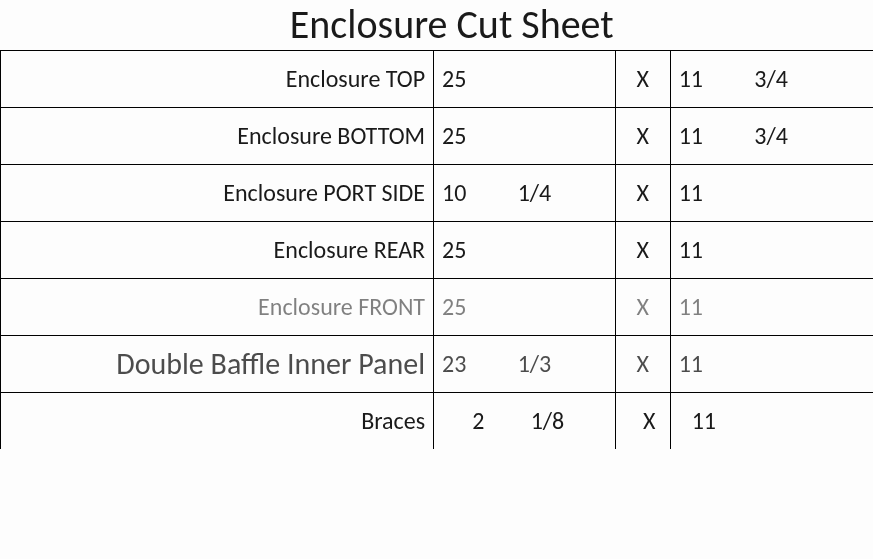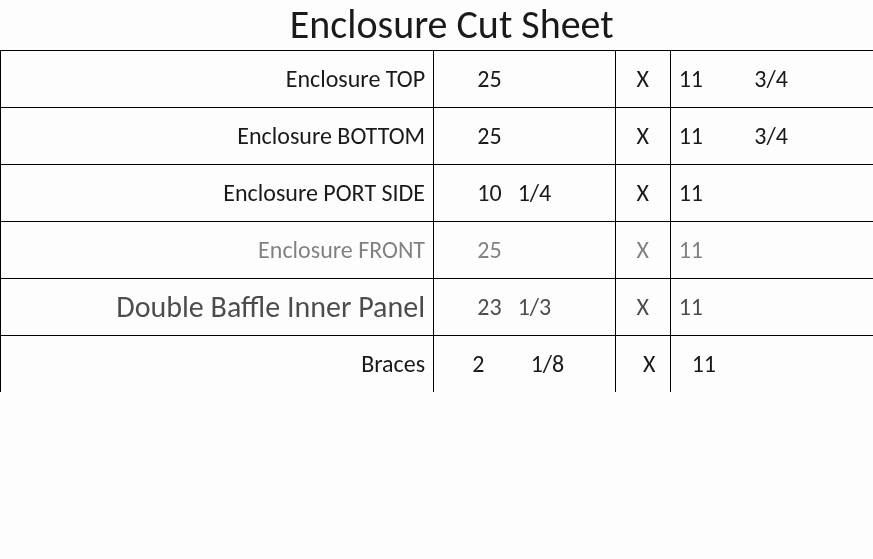--- a/index.html
+++ b/index.html
@@ -29,21 +29,21 @@
   .title-row td {
     text-align: center;
     font-size: 40px;
     border-left: none;
     border-right: none;
     border-top: none;
     height: 50px;
     padding-left: 38px;
   }
   .label { text-align: right; width: 410px; }
-  .dimA-whole { width: 72px; text-align: right; }
+  .dimA-whole { width: 72px; text-align: left; }
   .dimA-frac  { width: 100px; text-align: left; }
   .by         { width: 52px; text-align: center; }
   .dimB-whole { width: 72px; text-align: left; }
   .dimB-frac  { width: 120px; text-align: left; border-right: none !important; }
 
   
   .dimA-whole { border-right: none !important; }
   .dimA-frac  { border-left: none !important; }
   .dimB-whole { border-right: none !important; margin-left: 34px; }
   .dimB-frac  { border-left: none !important; margin-left: 30px; }
@@ -87,20 +87,28 @@
 
   <tr>
     <td class="label">Enclosure PORT SIDE</td>
     <td class="dimA-whole">10</td>
     <td class="dimA-frac">1/4</td>
     <td class="by">X</td>
     <td class="dimB-whole">11</td>
     <td class="dimB-frac"></td>
   </tr>
 
+  <tr>
+    <td class="label">Enclosure REAR</td>
+    <td class="dimA-whole">25</td>
+    <td class="dimA-frac"></td>
+    <td class="by">X</td>
+    <td class="dimB-whole">11</td>
+    <td class="dimB-frac"></td>
+  </tr>
 
   <tr class="faded">
     <td class="label">Enclosure FRONT</td>
     <td class="dimA-whole">25</td>
     <td class="dimA-frac"></td>
     <td class="by">X</td>
     <td class="dimB-whole">11</td>
     <td class="dimB-frac"></td>
   </tr>
 

